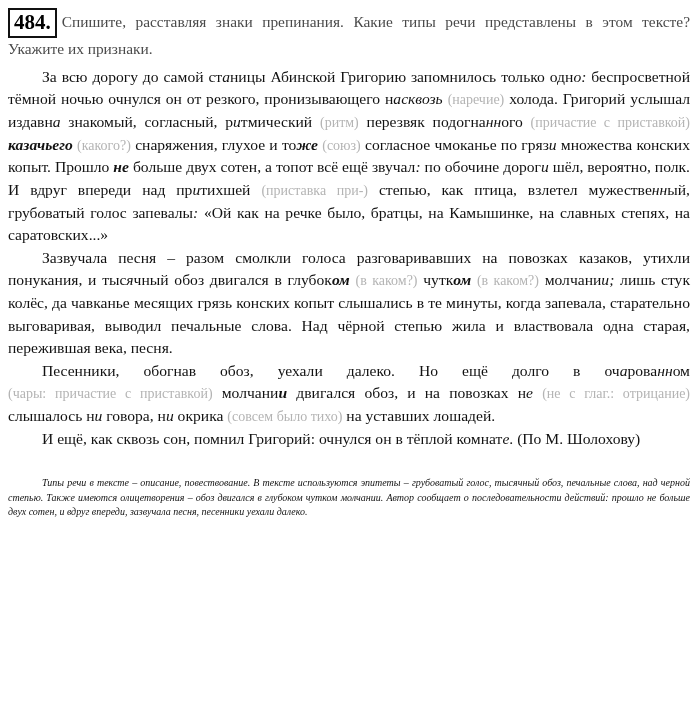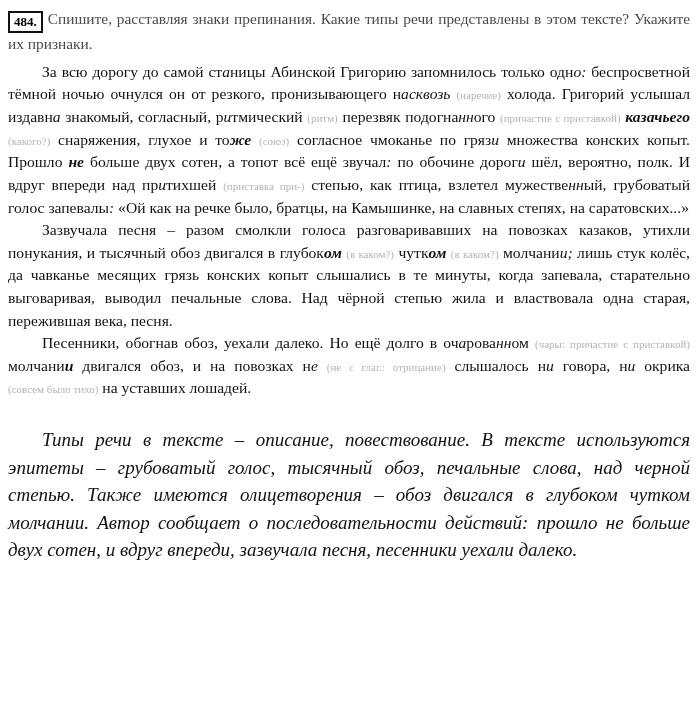--- a/index.html
+++ b/index.html
@@ -28,21 +28,21 @@
     line-height: 1.42;
     text-align: justify;
     text-justify: inter-word;
     color: #3b3b3b;
     margin: 0 0 6px 0;
   }
   .ex-num {
     display: inline-block;
     border: 2px solid #111;
     font-weight: bold;
-    font-size: 13px;
+    font-size: 21px;
     line-height: 1;
     padding: 2px 4px 3px 4px;
     margin-right: 5px;
     color: #000;
     vertical-align: -2px;
     font-family: "Liberation Serif", "DejaVu Serif", serif;
   }
   .task-text { color: #4a4a4a; }
 
   
@@ -59,29 +59,29 @@
     text-indent: 34px;
   }
 
   
   .it { font-style: italic; }
   .bi { font-style: italic; font-weight: bold; margin-top: 21px; }
 
   
   .note {
     color: #b4b4b4;
-    font-size: 11px;
+    font-size: 14px;
     font-style: normal;
     white-space: nowrap;
   }
 
   
   .answer {
     margin-top: 26px;
-    font-size: 19px;
+    font-size: 10px;
     line-height: 1.45;
     font-style: italic;
     text-align: justify;
     text-justify: inter-word;
     color: #121212;
   }
   .answer p {
     margin: 0;
     text-indent: 34px;
   }
@@ -96,20 +96,21 @@
   </div>
 
   <div class="body-text">
 
     <p><span>За всю дорогу до самой ст</span><span class="it">а</span><span>ницы Абинской Григорию запомнилось только одн</span><span class="it">о:</span><span> беспросветной тёмной ночью очнулся он от резкого, пронизывающего н</span><span class="it">а</span><span class="it">сквозь</span> <span class="note">(наречие)</span><span> холода. Григорий услышал издавн</span><span class="it">а</span><span> знакомый, согласный, р</span><span class="it">и</span><span>тмический</span> <span class="note">(ритм)</span><span> перезвяк подогна</span><span class="it">нн</span><span>ого</span> <span class="note">(причастие с приставкой)</span> <span class="bi">казачьего</span> <span class="note">(какого?)</span><span> снаряжения, глухое и то</span><span class="bi">же</span> <span class="note">(союз)</span><span> согласное чмоканье по гряз</span><span class="it">и</span><span> множества конских копыт. Прошло </span><span class="bi">не</span><span> больше двух сотен, а топот всё ещё звучал</span><span class="it">:</span><span> по обочине дорог</span><span class="it">и</span><span> шёл, вероятно, полк. И вдруг впереди над пр</span><span class="it">и</span><span>тихшей</span> <span class="note">(приставка при-)</span><span> степью, как птица, взлетел мужестве</span><span class="it">нн</span><span>ый, груб</span><span class="it">о</span><span>ватый голос запевалы</span><span class="it">:</span><span> «Ой как на речке было, братцы, на Камышинке, на славных степях, на саратовских...»</span></p>
 
     <p><span>Зазвучала песня – разом смолкли голоса разговаривавших на повозках казаков, утихли понукания, и тыс</span><span class="it">я</span><span>чный обоз двигался в глубок</span><span class="bi">ом</span> <span class="note">(в каком?)</span><span> чутк</span><span class="bi">ом</span> <span class="note">(в каком?)</span><span> молчани</span><span class="it">и;</span><span> лишь стук колёс, да чавканье месящих грязь конских копыт слышались в те минуты, когда запевала, старательно выговаривая, выводил печальные слова. Над чёрной степью жила и властвовала одна старая, пережившая века, песня.</span></p>
 
     <p><span>Песенники, обогнав обоз, уехали далеко. Но ещё долго в оч</span><span class="it">а</span><span>рова</span><span class="it">нн</span><span>ом</span> <span class="note">(чары: причастие с приставкой)</span><span> молчани</span><span class="bi">и</span><span> двигался обоз, и на повозках н</span><span class="it">е</span> <span class="note">(не с глаг.: отрицание)</span><span> слышалось н</span><span class="it">и</span><span> говора, н</span><span class="it">и</span><span> окрика</span> <span class="note">(совсем было тихо)</span><span> на уставших лошадей.</span></p>
 
+    <p><span>И ещё, как сквозь сон, помнил Григорий: очнулся он в тёплой комнат</span><span class="it">е</span><span>. (По М. Шолохову)</span></p>
 
   </div>
 
   <div class="answer">
     <p>Типы речи в тексте – описание, повествование. В тексте используются эпитеты – грубоватый голос, тысячный обоз, печальные слова, над черной степью. Также имеются олицетворения – обоз двигался в глубоком чутком молчании. Автор сообщает о последовательности действий: прошло не больше двух сотен, и вдруг впереди, зазвучала песня, песенники уехали далеко.</p>
   </div>
 
 </div>
 
 </body></html>

